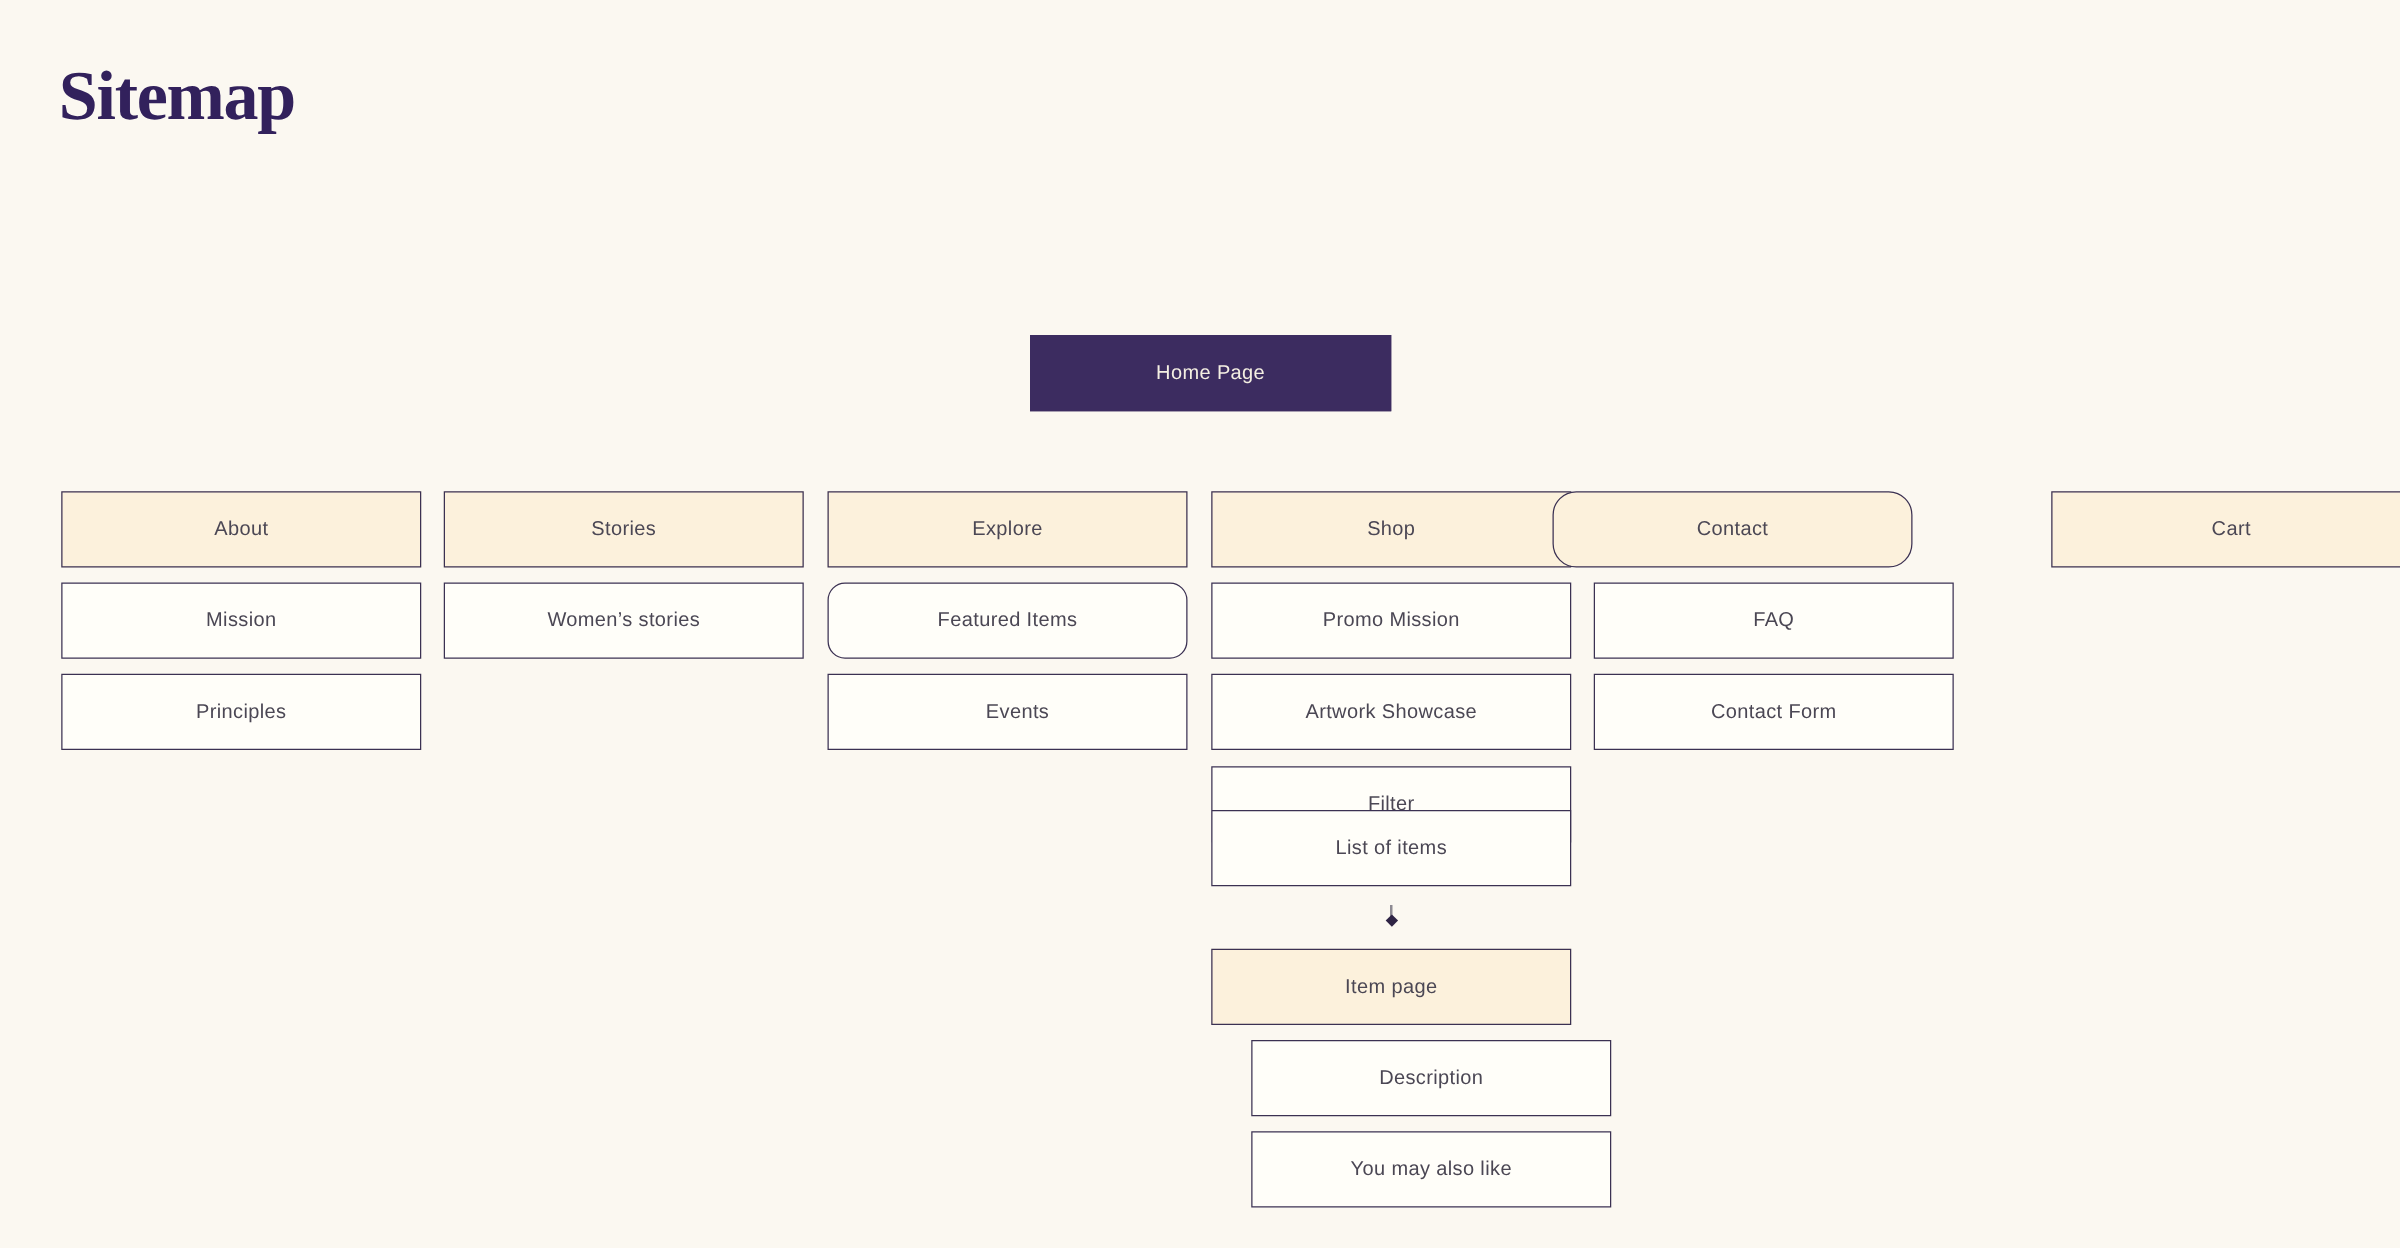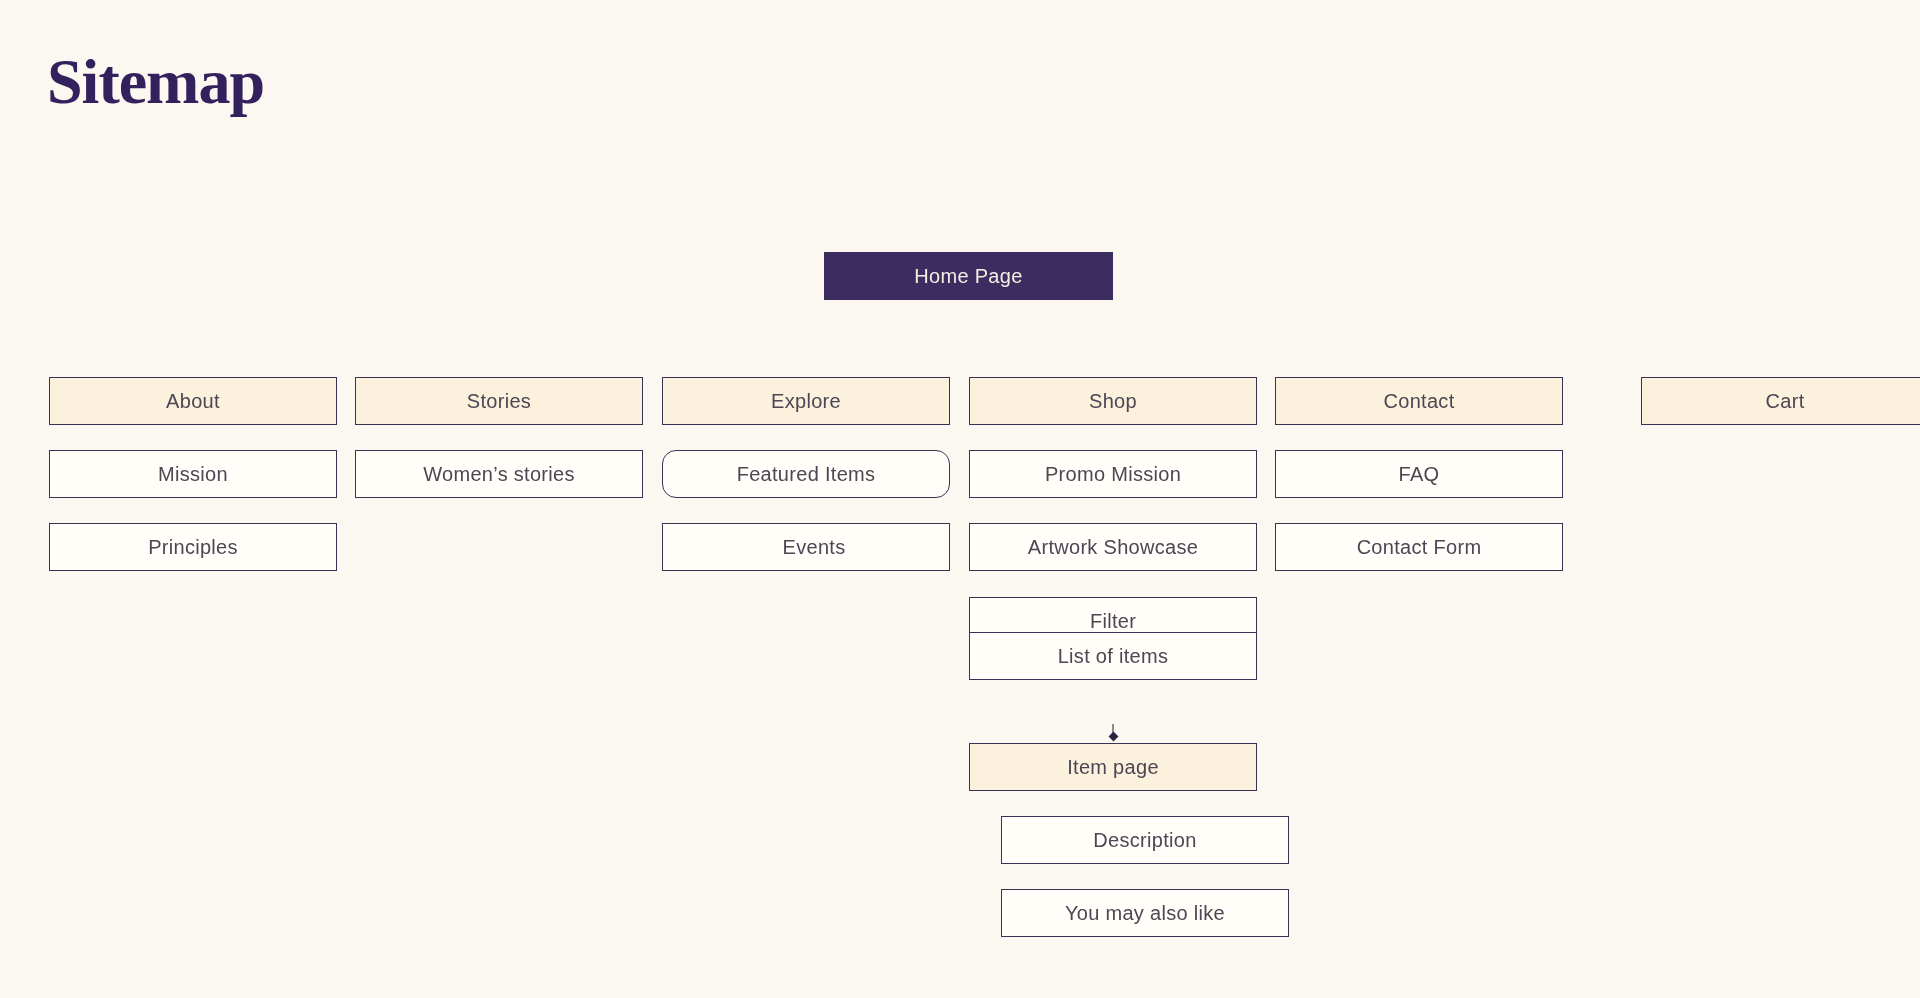--- a/index.html
+++ b/index.html
@@ -14,38 +14,39 @@
     background: var(--bg, #fbf8f1);
     overflow: hidden;
   }
   .title {
     position: absolute;
     left: 47px;
     top: 42px;
     margin: 0;
     font-family: "Liberation Serif", serif;
     font-weight: 700;
-    font-size: 64px;
+    font-size: 56px;
     line-height: 1.25;
     letter-spacing: -1px;
     color: var(--title, #32215c);
   }
   .node {
     position: absolute;
     box-sizing: border-box;
     width: 288px;
-    height: 48px;
+    height: 61px;
     border: 1.6px solid var(--border, #3b3152);
     display: flex;
     align-items: center;
     justify-content: center;
-    font-size: 20px;
+    font-size: 16px;
     letter-spacing: 0.3px;
     color: var(--text, #4b4754);
     white-space: nowrap;
+    margin-top: 16px;
   }
   .node--cream { background: var(--cream, #fcf1dc); }
   .node--white { background: var(--white, #fffef9); }
   .node--primary {
     left: 824px;
     top: 252px;
     width: 289px;
     background: var(--purple, #3c2c60);
     border-color: var(--purple, #3c2c60);
     color: var(--ptext, #f4efe2);
@@ -90,18 +91,18 @@
       <div class="node node--white" style="left: 969px; top: 523px;">Artwork Showcase</div>
       <div class="node node--white" style="left: 969px; top: 597px;">Filter</div>
       <div class="node node--white" style="left: 969px; top: 632px;">List of items</div>
       <div class="arrow" style="left: 1109px; top: 724px; height: 16px;">
         <div class="arrow-line"></div>
         <div class="arrow-head"></div>
       </div>
       <div class="node node--cream" style="left: 969px; top: 743px;">Item page</div>
       <div class="node node--white" style="left: 1001px; top: 816px;">Description</div>
       <div class="node node--white" style="left: 1001px; top: 889px;">You may also like</div>
-      <div class="node node--cream" style="left: 1275px; top: 377px;">Contact</div>
+      <div class="node node--cream" style="left: 1242px; top: 377px; border-radius: 19px;">Contact</div>
       <div class="node node--white" style="left: 1275px; top: 450px;">FAQ</div>
       <div class="node node--white" style="left: 1275px; top: 523px;">Contact Form</div>
       <div class="node node--cream" style="left: 1641px; top: 377px;">Cart</div>
     </div>
 </div>
 
 </body></html>

